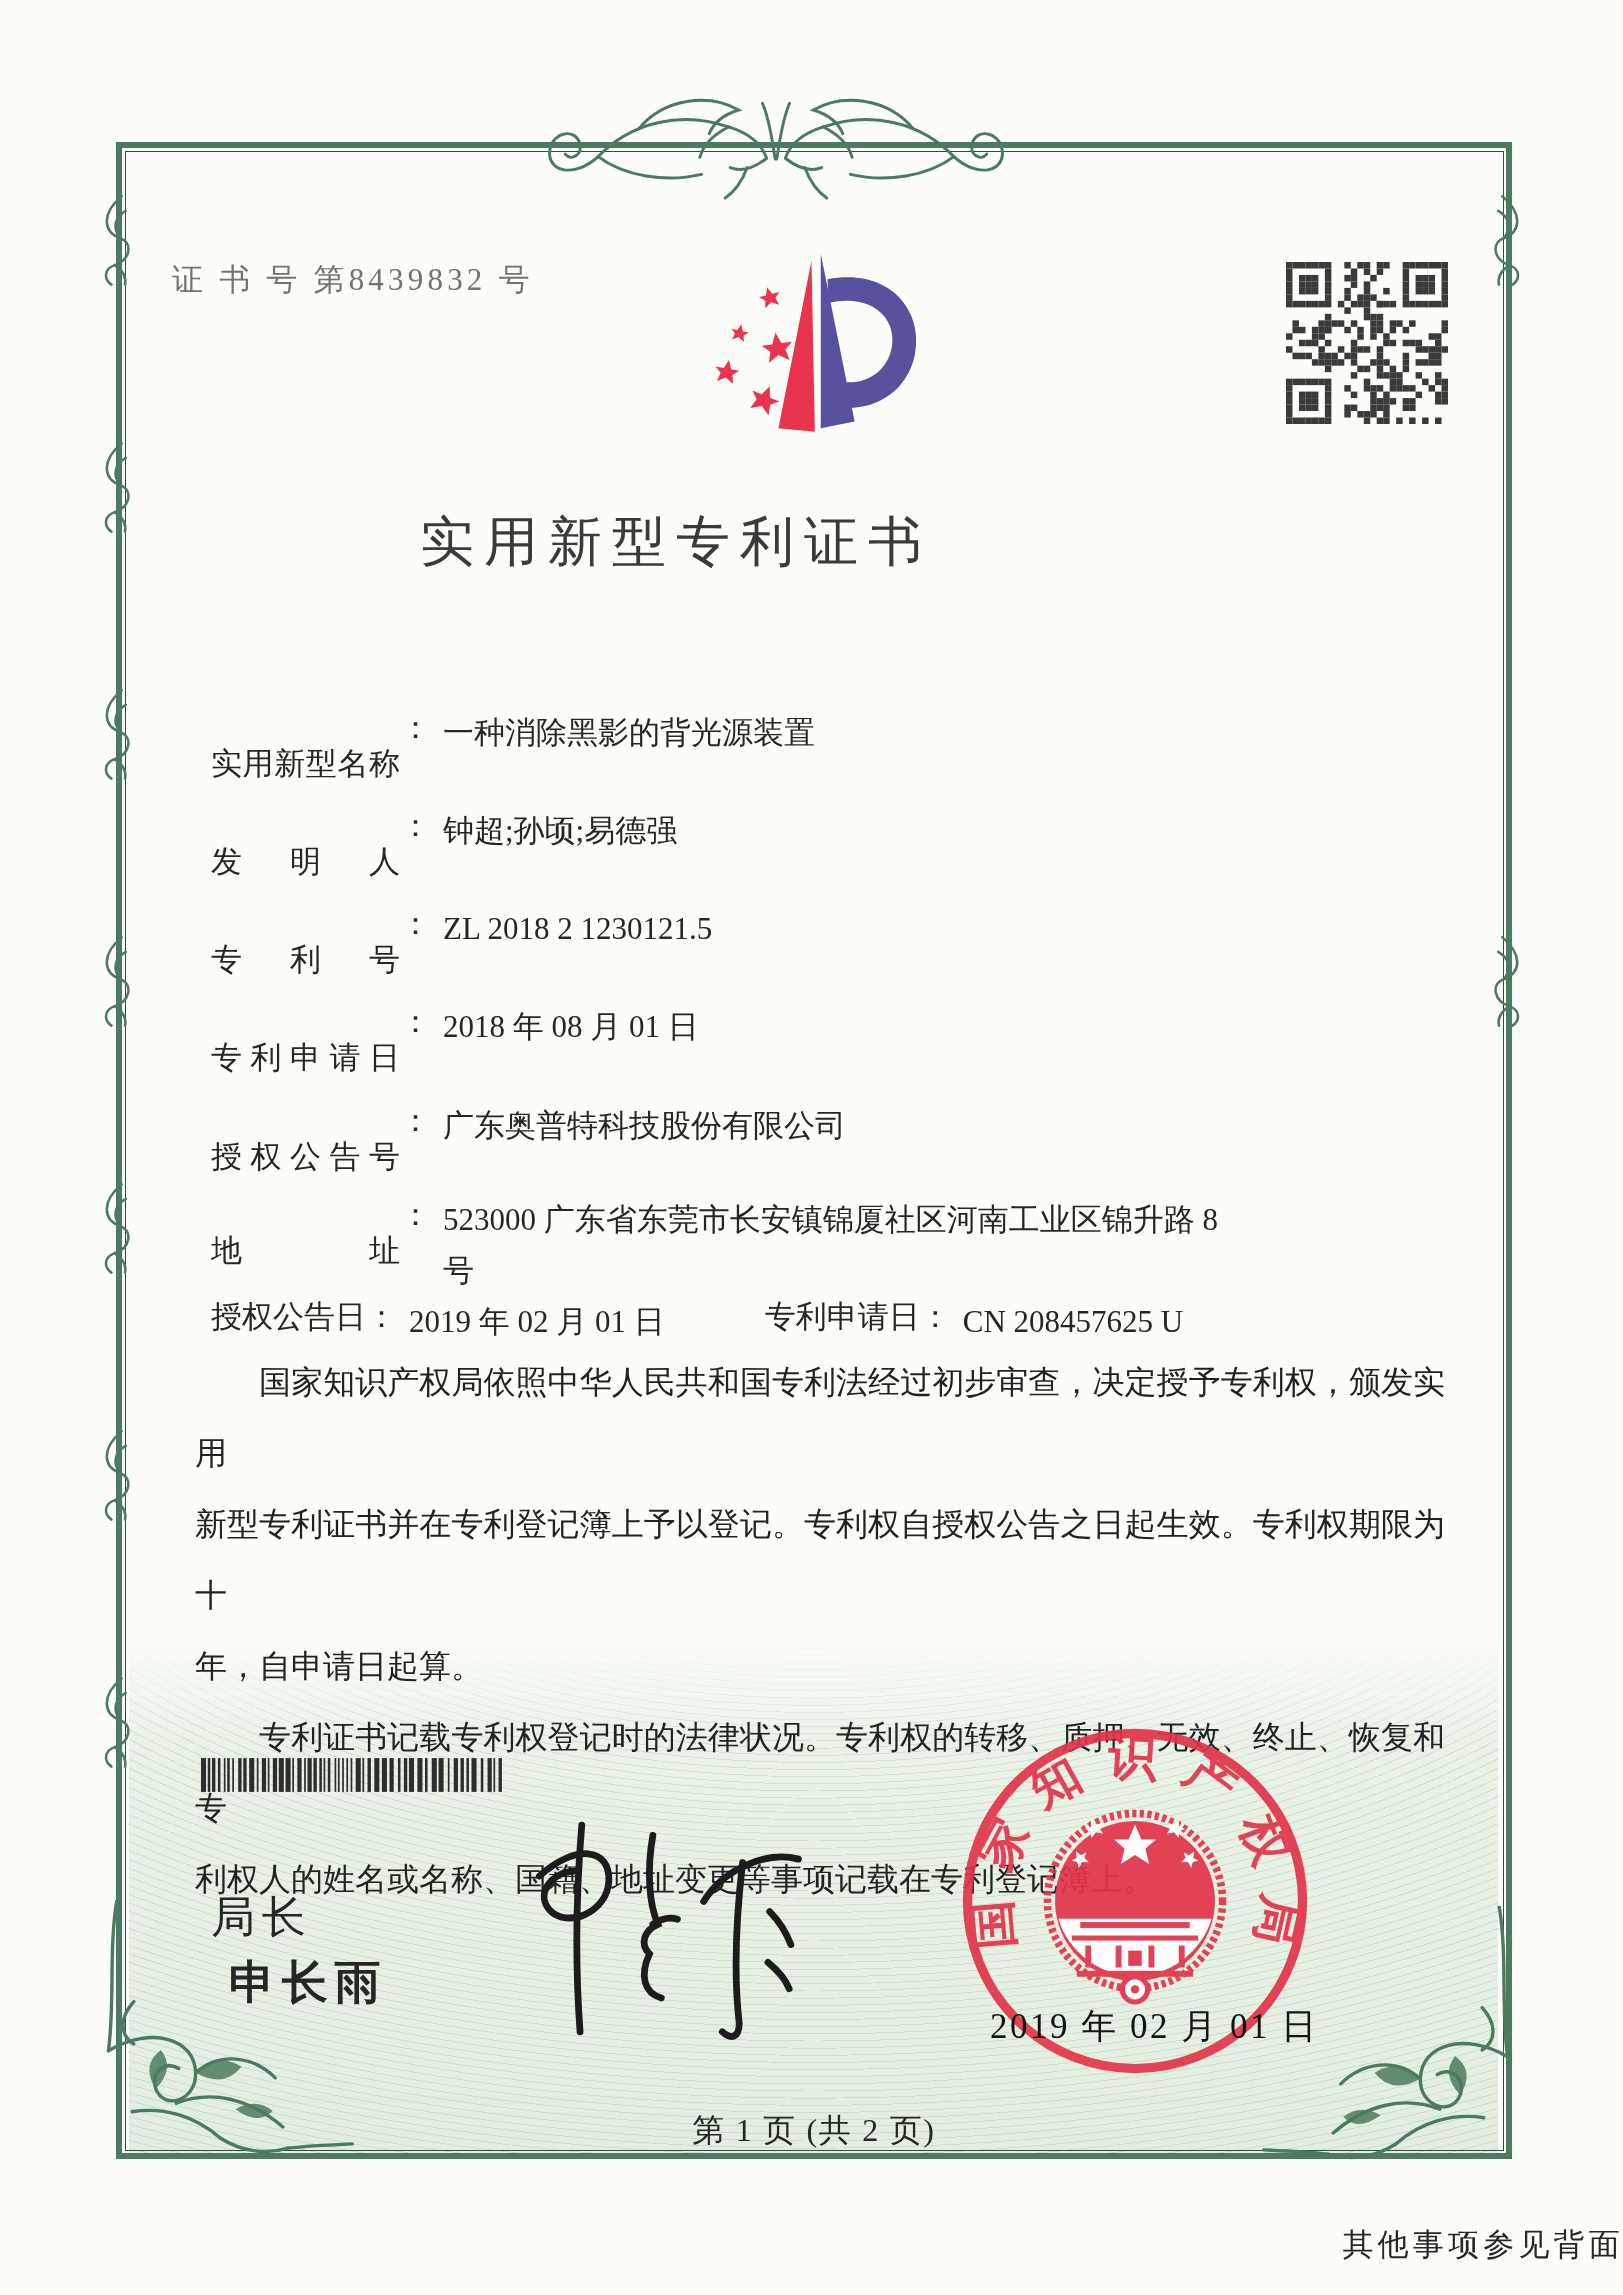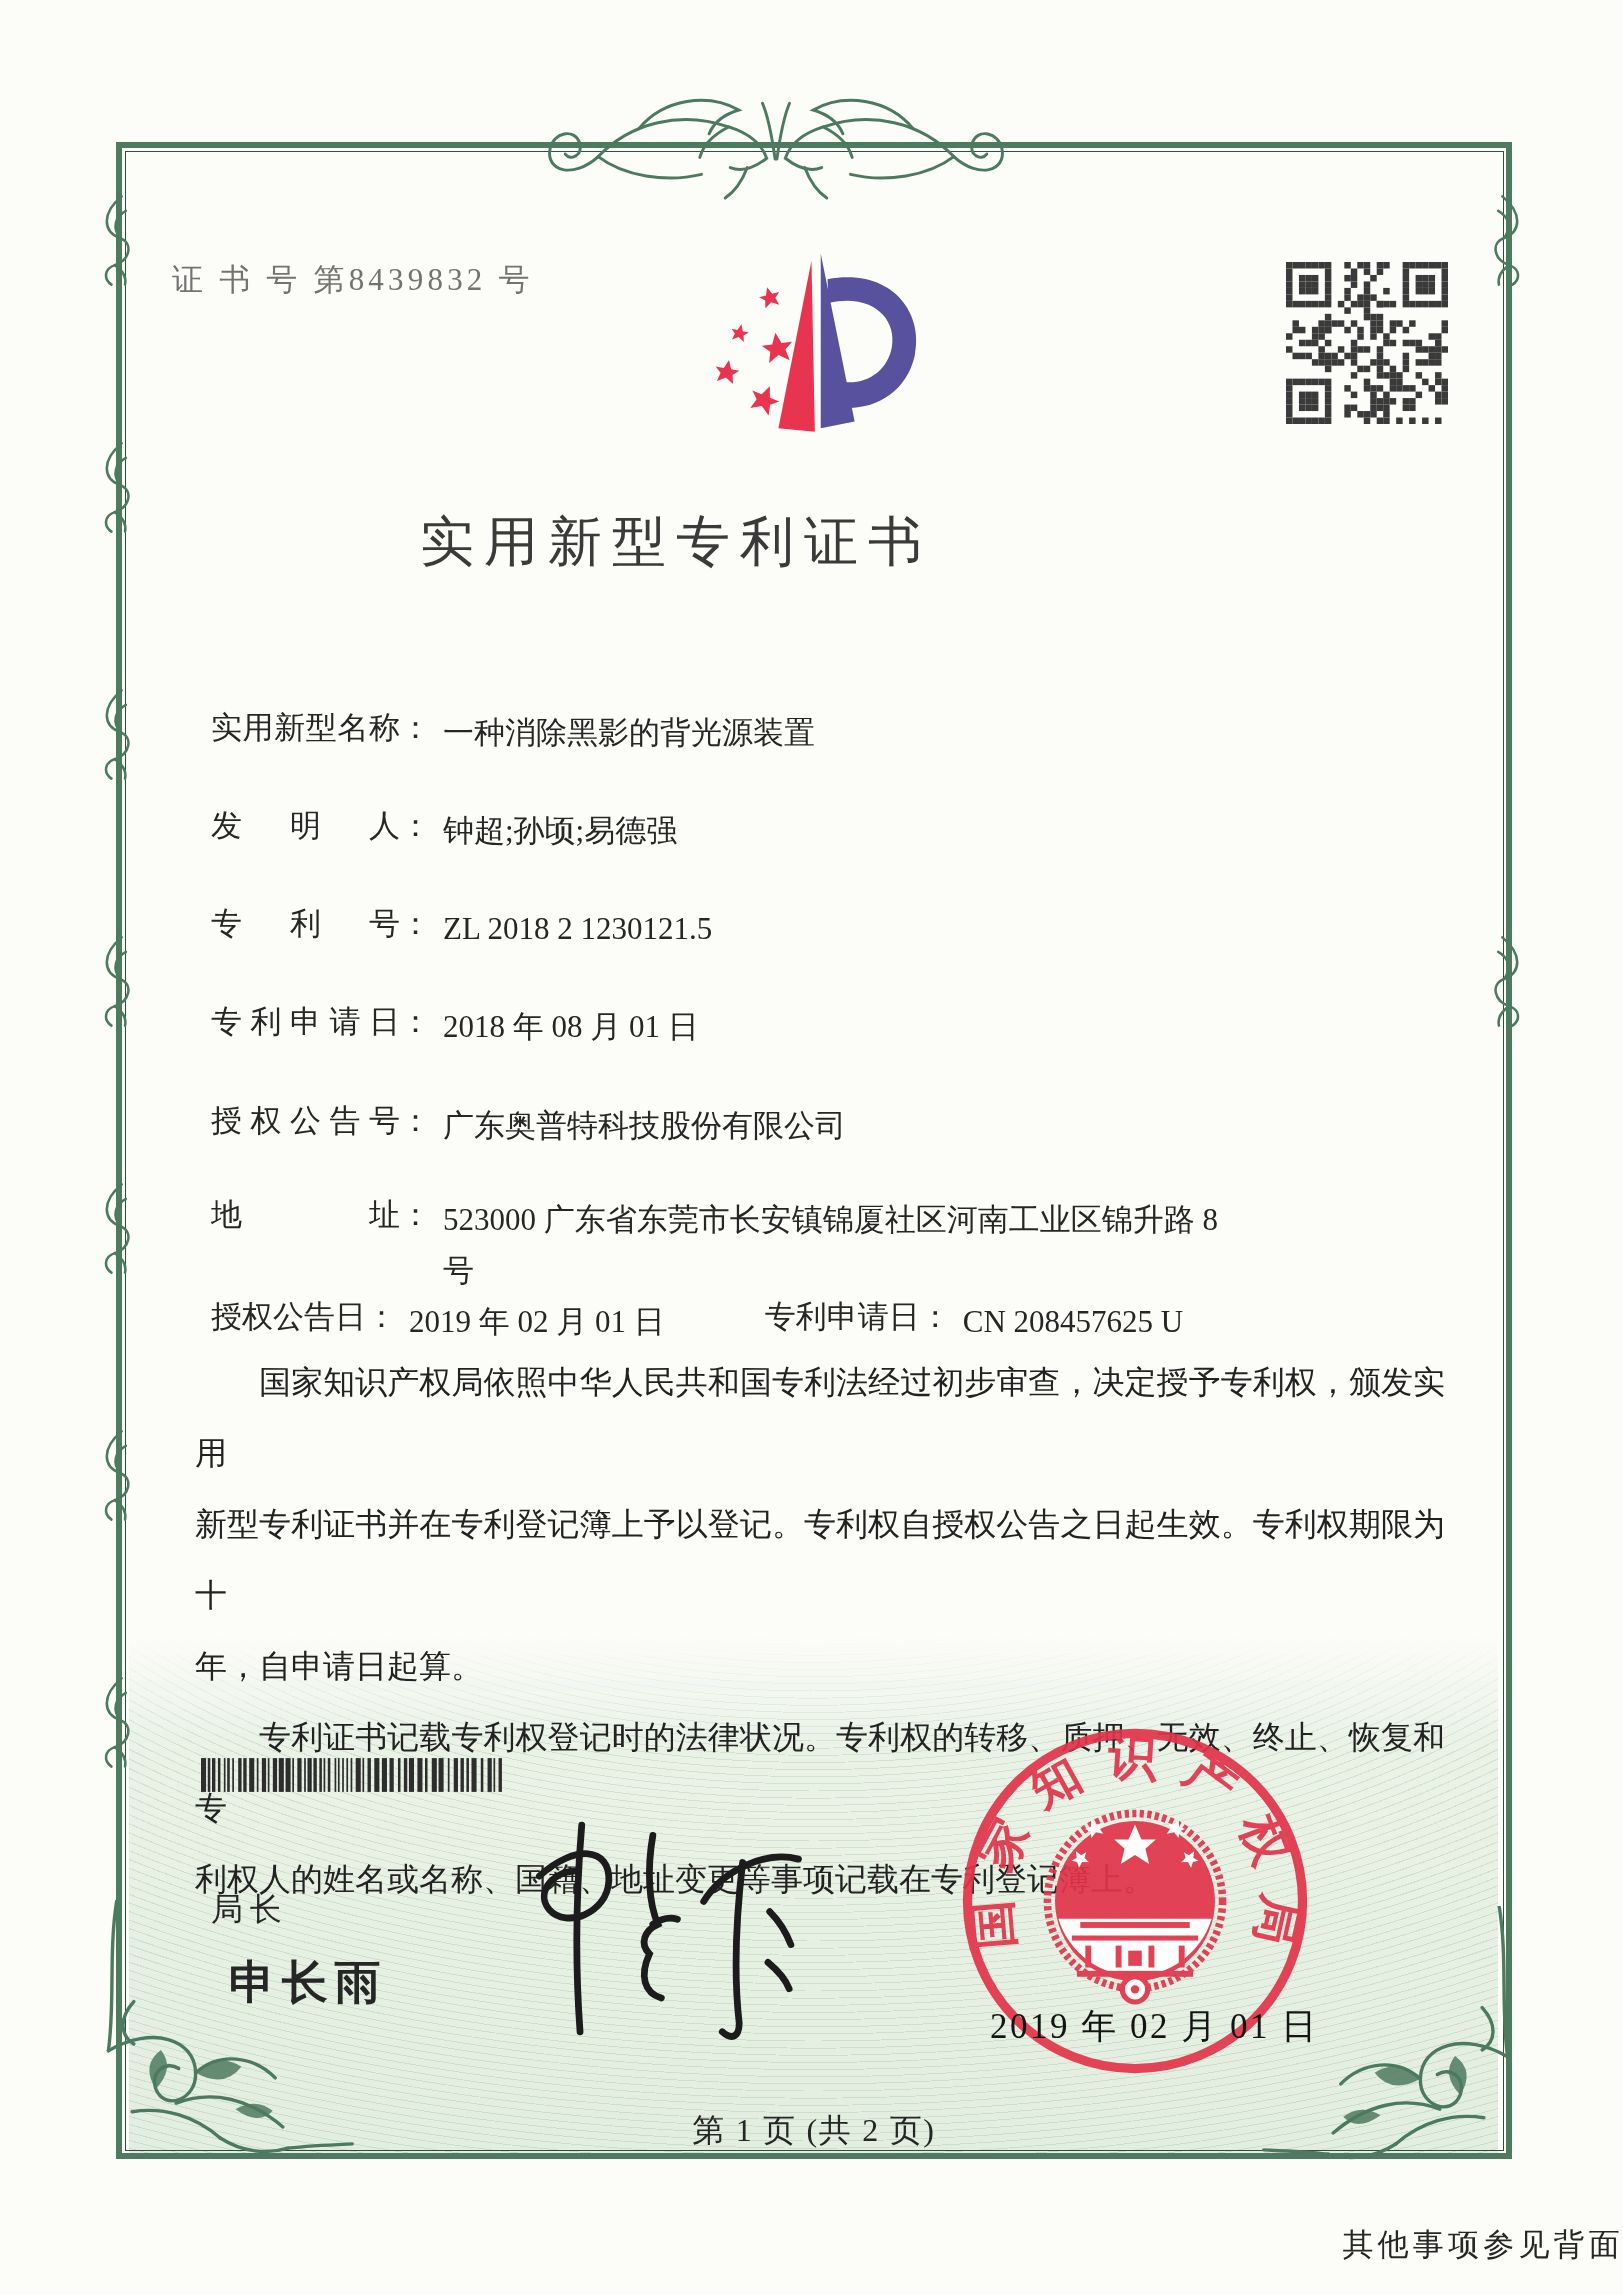--- a/index.html
+++ b/index.html
@@ -24,33 +24,33 @@
     mask-image:linear-gradient(180deg,transparent 0,#000 110px);
   }
   
   .cert-no{left:172px;top:259px;font-size:31px;letter-spacing:4.2px;color:#737373;z-index:3;}
   .logo{left:687px;top:247px;z-index:3;}
   .qr{left:1286px;top:262px;z-index:3;}
   .title{left:116px;width:1120px;top:506px;text-align:center;font-size:54px;letter-spacing:10px;
          color:#3a3a3a;font-weight:500;z-index:3;}
   
   .row{left:211px;font-size:31px;z-index:3;white-space:nowrap;}
-  .flabel{display:inline-block;width:189px;text-align:justify;text-align-last:justify;vertical-align:top;}
+  .flabel{display:inline-block;width:189px;text-align:justify;text-align-last:justify;vertical-align:top;margin-top:36px;}
   .fcolon{display:inline-block;vertical-align:top;}
   .fvalue{display:inline-block;margin-left:12px;vertical-align:top;white-space:pre-line;line-height:51px;}
   .r1{top:707px}.r2{top:805px}.r3{top:903px}.r4{top:1001px}.r5{top:1100px}.r6{top:1194px}
   .rg{top:1296px}
   .grant2{margin-left:100px;}
   .glabel{display:inline-block;}
   
   .body-text{left:195px;top:1347px;width:1250px;font-size:32px;line-height:71px;
              white-space:pre-line;color:#222;z-index:3;text-align:justify;}
   
   .barcode{left:201px;top:1758px;z-index:3;}
-  .sig-title{left:211px;top:1888px;font-size:32px;letter-spacing:6.8px;z-index:4;}
+  .sig-title{left:211px;top:1888px;font-size:44px;letter-spacing:6.8px;z-index:4;}
   .sig-name{left:229px;top:1952px;font-size:46px;letter-spacing:6.8px;z-index:4;font-weight:bold;}
   .signature{left:431px;top:1810px;z-index:4;}
   .seal{left:954px;top:1720px;z-index:4;}
   .seal-date{left:990px;top:2003px;font-size:35px;letter-spacing:2.5px;color:#141414;z-index:6;}
   .page-info{left:116px;width:1396px;top:2109px;text-align:center;font-size:32px;letter-spacing:1.7px;z-index:3;}
   .back-note{left:0;width:1624px;top:2224px;text-align:right;font-size:31px;letter-spacing:4.2px;z-index:3;}
   
   .orn{z-index:2;}
   .top-flourish{left:539px;top:76px;}
   .corner-bl{left:83px;top:1900px;}

